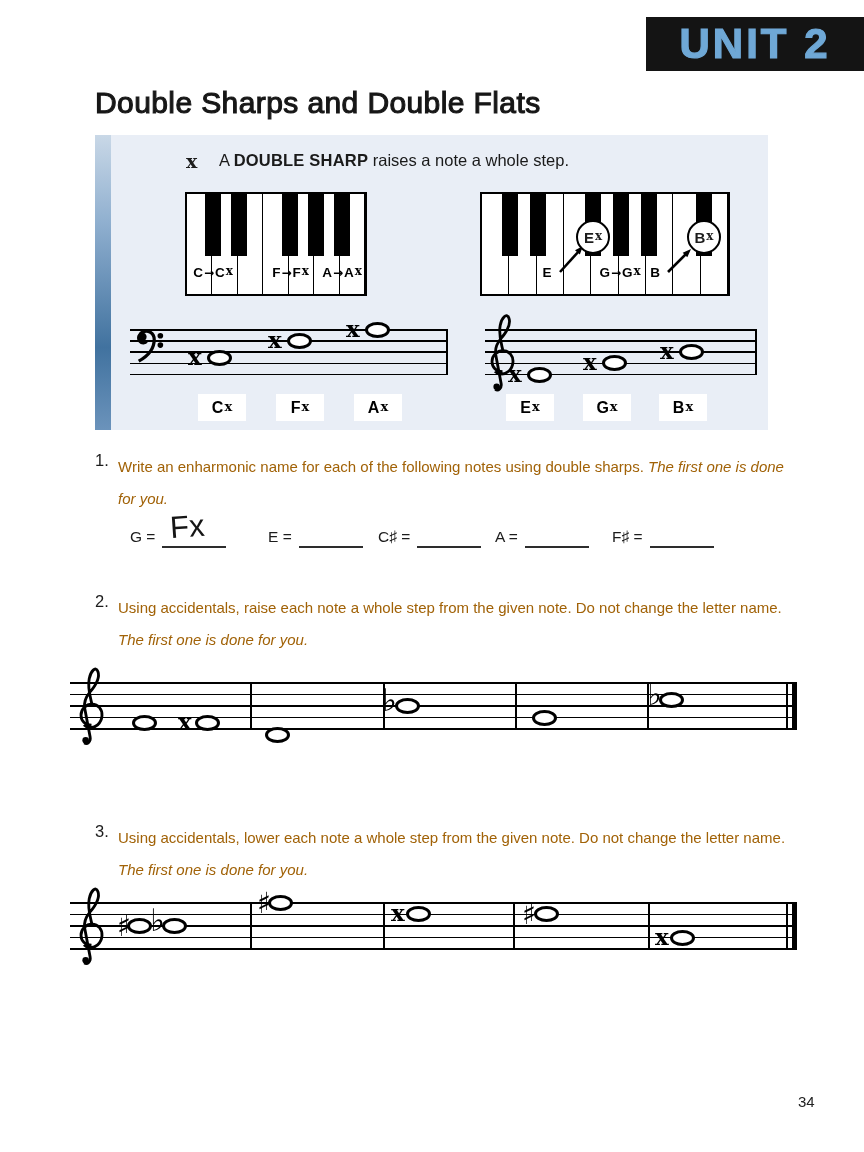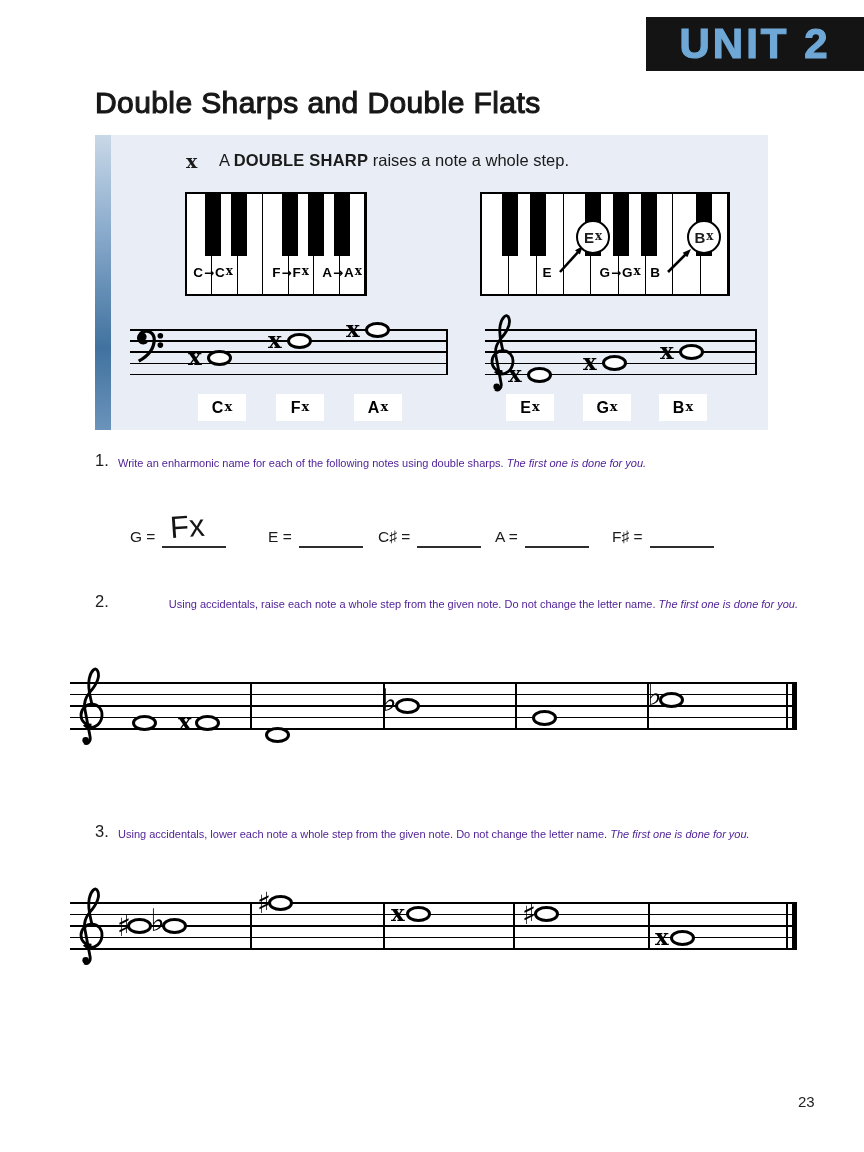--- a/index.html
+++ b/index.html
@@ -54,21 +54,21 @@
   .acc.flat{font-size:31px;line-height:31px;}
   .dsx{position:absolute;font-family:"DejaVu Serif",serif;font-weight:bold;font-size:23px;line-height:23px;color:#000;}
   .clef{position:absolute;}
 
   .note-label{position:absolute;top:394px;width:48px;height:27px;background:#fff;display:flex;
               align-items:center;justify-content:center;font-weight:bold;font-size:16px;color:#000;}
   .note-label .dssm{font-size:13px;}
 
   
   .ex-num{position:absolute;font-size:16.5px;}
-  .ex-text{position:absolute;width:680px;font-size:11px;line-height:24px;color:#4c1d95;}
+  .ex-text{position:absolute;width:680px;font-size:15px;line-height:32px;color:#a16207;}
   .ex-text i{font-family:"Liberation Sans",sans-serif;}
 
   .ans-item{position:absolute;top:522px;display:flex;align-items:flex-end;height:26px;font-size:15.5px;}
   .ans-item .lbl{padding-bottom:2px;white-space:nowrap;font-family:"Liberation Sans","DejaVu Sans",sans-serif;}
   .blank{position:relative;width:64px;height:24px;border-bottom:2px solid #2d2d2d;margin-left:7px;}
   .hand{position:absolute;left:8px;bottom:1px;font-size:31px;transform:rotate(-4deg);
         color:#151515;white-space:nowrap;}
 
   .pagenum{position:absolute;left:798px;top:1093px;font-size:15px;color:#222;}
 </style>
@@ -265,21 +265,21 @@
       </span>
   </div>
   <div class="ans-item" style="left:612px;">
     <span class="lbl">F♯ =</span>
     <span class="blank">
         <span class="hand"></span>
       </span>
   </div>
 
   <div class="ex-num" style="left:95px;top:592px;">2.</div>
-  <div class="ex-text" style="left:118px;top:592px;text-align:right;">
+  <div class="ex-text" style="left:118px;top:592px;">
     <span>Using accidentals, raise each note a whole step from the given note. Do not change the letter name. </span><i>The first one is done for you.</i>
   </div>
 
   <div class="staff" style="left:70px;top:682px;width:727px;height:48px;">
     <div class="barline" style="left:180px;"></div>
     <div class="barline" style="left:313px;"></div>
     <div class="barline" style="left:445px;"></div>
     <div class="barline" style="left:577px;"></div>
     <div class="barline" style="left:716px;"></div>
     <div class="barline thick" style="left:722px;"></div>
@@ -325,15 +325,15 @@
     <span class="acc sharp" style="left:452px;top:-4.6px;">♯</span>
     <div class="wn" style="left:463.5px;top:4.4px;"></div>
 
     <span class="dsx" style="left:585px;top:22.6px;">x</span>
     <div class="wn" style="left:599.5px;top:27.6px;"></div>
   </div>
   <svg class="clef" style="left:76px;top:880px;" width="31" height="94" viewBox="0 0 34 100">
       <use href="#tclef"></use>
     </svg>
 
-  <div class="pagenum">23</div>
+  <div class="pagenum">34</div>
 
 </div>
 
 </body></html>

